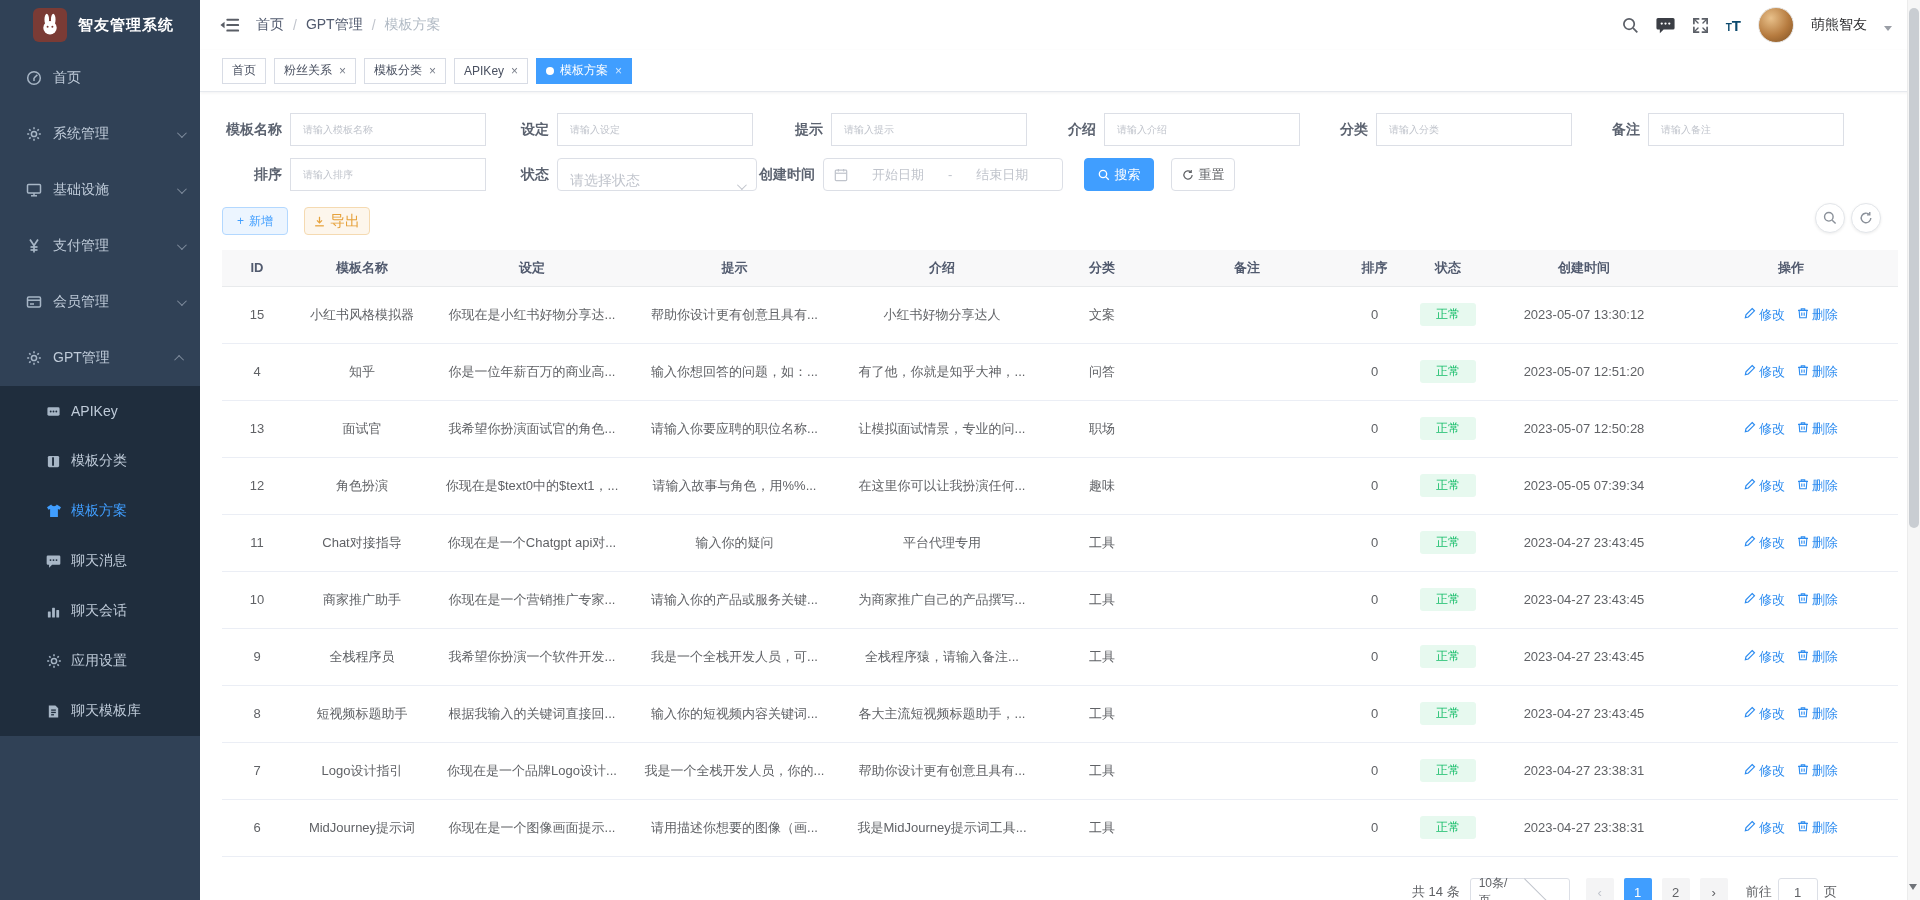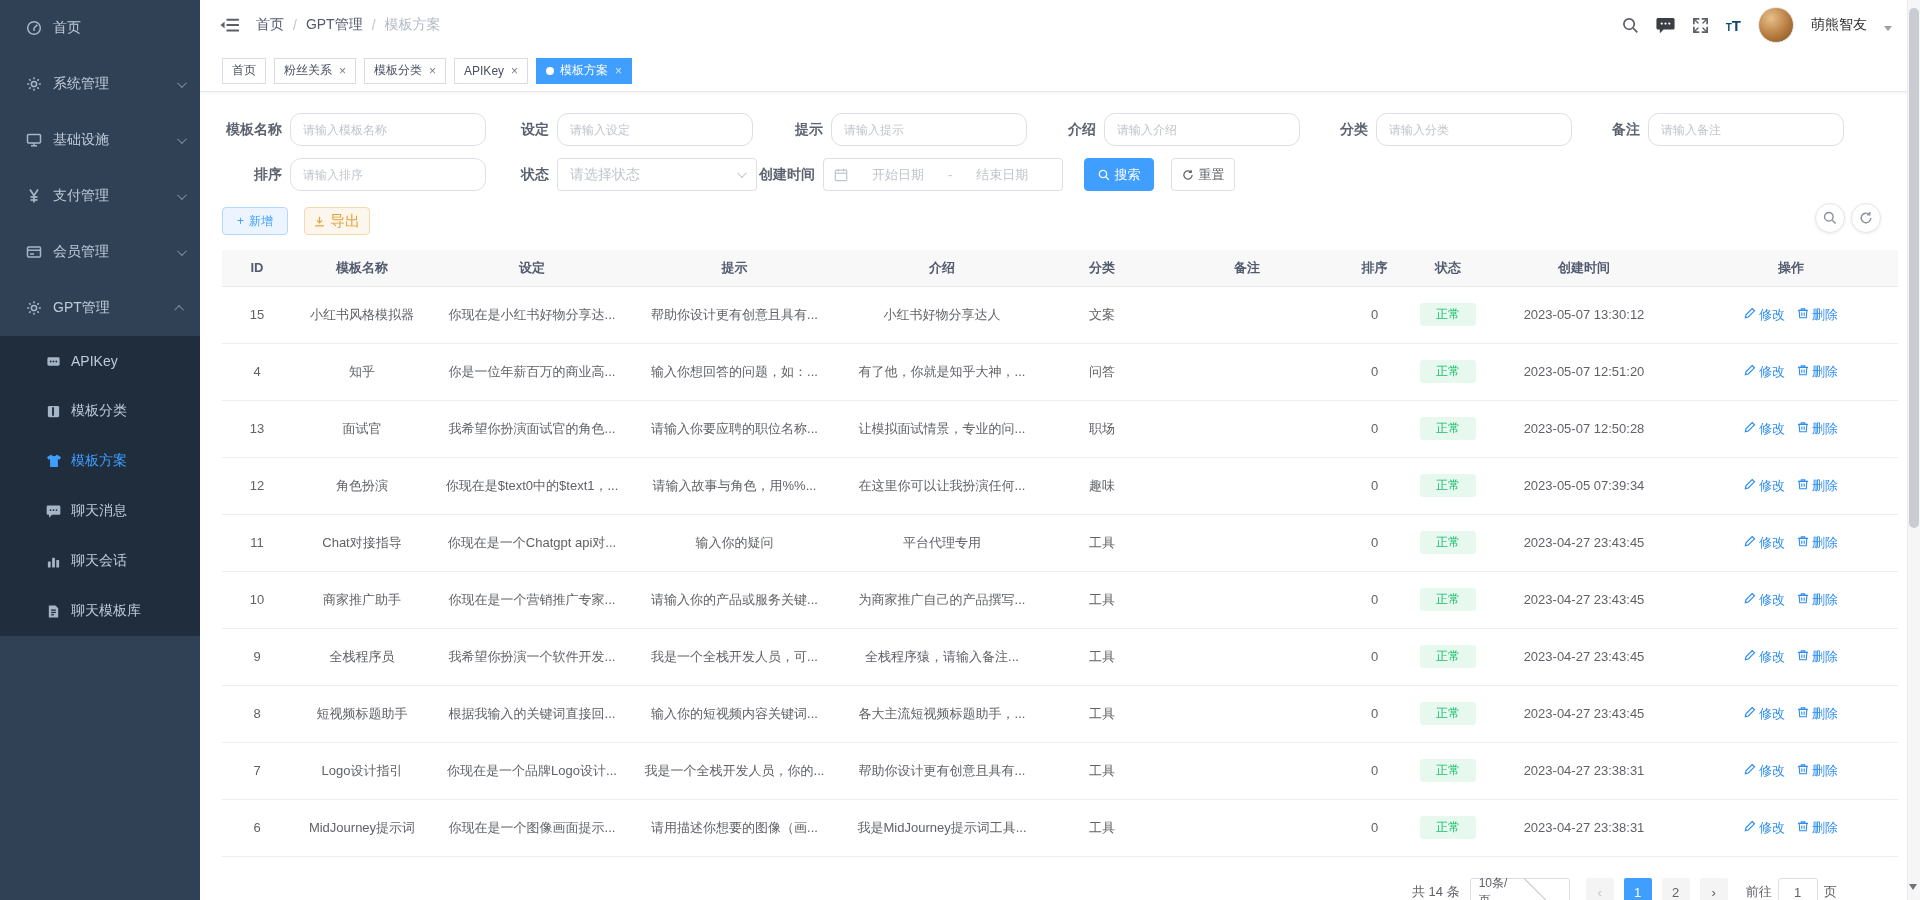--- a/index.html
+++ b/index.html
@@ -42,23 +42,23 @@
   .tagsbar { position:absolute; left:200px; top:50px; width:1720px; height:42px; background:#fff; border-bottom:1px solid #e6e9ee; box-shadow:0 1px 3px rgba(0,21,41,.06); display:flex; align-items:center; padding-left:22px; gap:8px; }
   .tag { display:inline-flex; align-items:center; height:26px; padding:0 9px; border:1px solid #d8dce5; background:#fff; color:#495060; font-size:12px; cursor:pointer; white-space:nowrap; }
   .tag .dot { width:8px; height:8px; border-radius:50%; background:#fff; margin-right:6px; display:none; }
   .tag.active { background:#409eff; border-color:#409eff; color:#fff; }
   .tag.active .dot { display:inline-block; }
   .tag .tag-close { margin-left:7px; font-size:12px; line-height:1; color:inherit; opacity:.75; }
 
   
   .field { position:absolute; display:flex; align-items:center; height:33px; }
   .f-label { width:68px; text-align:right; margin-right:8px; font-size:14px; color:#5c6370; font-weight:600; white-space:nowrap; }
-  .f-input { width:196px; height:33px; border:1px solid #dcdfe6; border-radius:11px; padding:0 12px; font-size:12px; color:#606266; background:#fff; font-family:inherit; }
+  .f-input { width:196px; height:33px; border:1px solid #dcdfe6; border-radius:0; padding:0 12px; font-size:10px; color:#606266; background:#fff; font-family:inherit; }
   .f-input::placeholder { color:#c0c4cc; }
-  .f-select { width:200px; height:33px; border:1px solid #dcdfe6; border-radius:4px; padding:0 12px; display:flex; align-items:center; background:#fff; cursor:pointer; }
+  .f-select { width:200px; height:33px; border:1px solid #dcdfe6; border-radius:4px; padding:0 12px; display:flex; align-items:flex-end; background:#fff; cursor:pointer; }
   .f-select .sel-ph { flex:1; font-size:14px; color:#c0c4cc; }
   .sel-caret { width:7px; height:7px; border-right:1.5px solid #c0c4cc; border-bottom:1.5px solid #c0c4cc; transform:rotate(45deg) translateY(-2px); }
   .daterange { width:240px; height:33px; border:1px solid #dcdfe6; border-radius:4px; display:flex; align-items:center; padding:0 10px; gap:24px; background:#fff; }
   .daterange .d-ph { font-size:13px; color:#c0c4cc; white-space:nowrap; }
   .daterange .d-sep { font-size:13px; color:#c0c4cc; }
   .btn { display:inline-flex; align-items:center; justify-content:center; gap:5px; border-radius:4px; cursor:pointer; font-family:inherit; }
   .btn-search { position:absolute; left:1084px; top:158px; width:70px; height:33px; background:#409eff; border:1px solid #409eff; color:#fff; font-size:13px; }
   .btn-reset { position:absolute; left:1171px; top:158px; width:64px; height:33px; background:#fff; border:1px solid #dcdfe6; color:#606266; font-size:13px; }
 
   
@@ -90,20 +90,32 @@
   .scroll-track { position:absolute; right:0; top:0; width:13px; height:900px; background:#f6f6f6; border-left:1px solid #ececec; z-index:9; }
   .scroll-thumb { position:absolute; right:1px; top:8px; width:10px; height:520px; border-radius:5px; background:#c9cdd2; }
   .scroll-arrow-down { position:absolute; right:3px; top:884px; width:0; height:0; border-left:4px solid transparent; border-right:4px solid transparent; border-top:6px solid #6f7379; }
 </style>
 </head>
 <body>
 
 <div class="app">
 
   <aside class="sidebar">
+    <div class="logo">
+      <div class="logo-img">
+        <svg width="26" height="26" viewBox="0 0 24 24" aria-hidden="true">
+          <ellipse cx="9" cy="7" rx="2.1" ry="5.3" fill="#ffffff"></ellipse>
+          <ellipse cx="15" cy="7" rx="2.1" ry="5.3" fill="#ffffff"></ellipse>
+          <circle cx="12" cy="14.6" r="6.2" fill="#ffffff"></circle>
+          <circle cx="9.8" cy="13.6" r="0.9" fill="#7a3b35"></circle>
+          <circle cx="14.2" cy="13.6" r="0.9" fill="#7a3b35"></circle>
+        </svg>
+      </div>
+      <span class="logo-text">智友管理系统</span>
+    </div>
     <nav id="menu">
         <div class="menu-item">
           <span class="mi-icon">
             <svg width="16" height="16" viewBox="0 0 16 16" fill="none" stroke="currentColor" stroke-width="1.5">
               <circle cx="8" cy="8" r="6.3"></circle>
               <line x1="8" y1="8" x2="11.4" y2="4.9"></line>
               <line x1="8" y1="8" x2="8" y2="11"></line>
             </svg>
           </span>
           <span class="mi-label">首页</span>
@@ -207,20 +219,29 @@
               <svg width="15" height="15" viewBox="0 0 16 16" fill="currentColor">
                 <rect x="2" y="8" width="3" height="6.5" rx="0.6"></rect>
                 <rect x="6.5" y="4" width="3" height="10.5" rx="0.6"></rect>
                 <rect x="11" y="6.5" width="3" height="8" rx="0.6"></rect>
               </svg>
             </span>
             <span class="mi-label">聊天会话</span>
           </div>
           <div class="submenu-item">
             <span class="mi-icon">
+              <svg width="16" height="16" viewBox="0 0 16 16" fill="none" stroke="currentColor" stroke-width="1.5">
+                <circle cx="8" cy="8" r="2.6"></circle>
+                <path d="M8 1.2v2M8 12.8v2M1.2 8h2M12.8 8h2M3.2 3.2l1.4 1.4M11.4 11.4l1.4 1.4M12.8 3.2l-1.4 1.4M4.6 11.4l-1.4 1.4"></path>
+              </svg>
+            </span>
+            <span class="mi-label">应用设置</span>
+          </div>
+          <div class="submenu-item">
+            <span class="mi-icon">
               <svg width="15" height="15" viewBox="0 0 16 16" fill="none" stroke="currentColor" stroke-width="1.4">
                 <path d="M3 1.5h7l3 3v10H3z" fill="currentColor" stroke="none"></path>
                 <line x1="5.5" y1="6.5" x2="10.5" y2="6.5" stroke="#1f2d3d"></line>
                 <line x1="5.5" y1="9" x2="10.5" y2="9" stroke="#1f2d3d"></line>
                 <line x1="5.5" y1="11.5" x2="8.5" y2="11.5" stroke="#1f2d3d"></line>
               </svg>
             </span>
             <span class="mi-label">聊天模板库</span>
           </div>
         </div>

